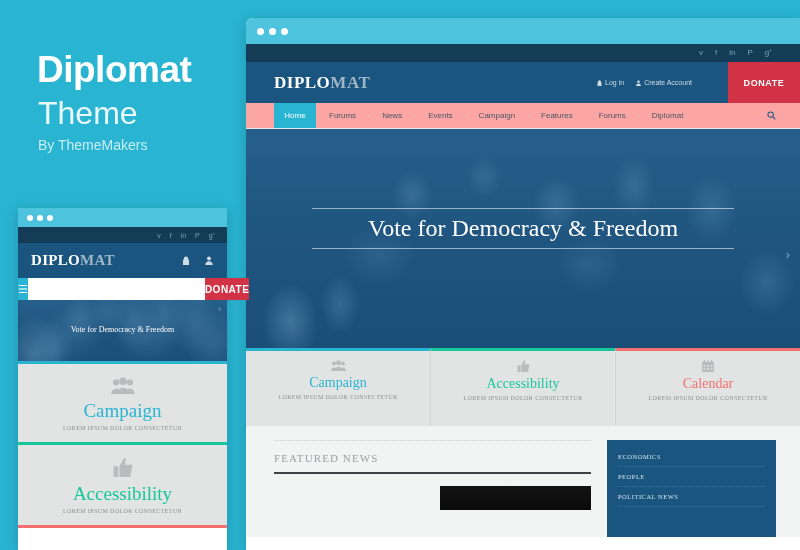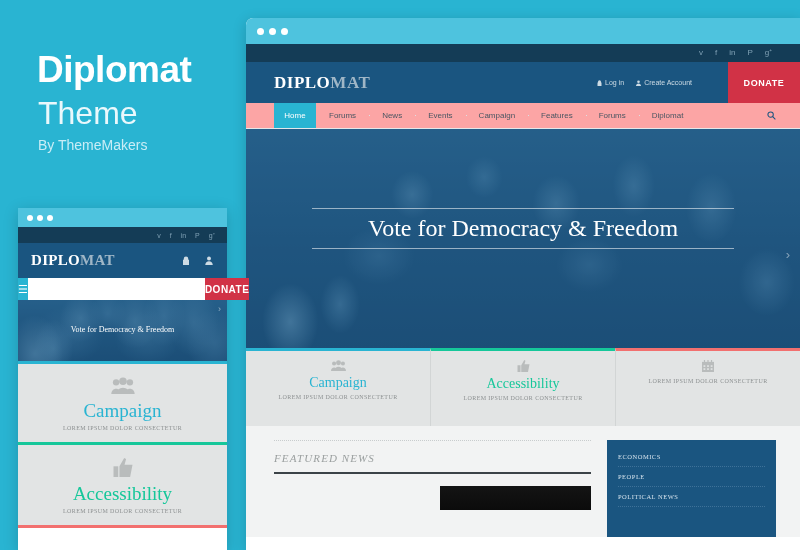--- a/index.html
+++ b/index.html
@@ -110,21 +110,21 @@
               margin-top:3px; line-height:1; }
   .feat-sub { font-family:"Liberation Serif", serif; font-size:6px;
               color:#8d9192; letter-spacing:.4px; margin-top:4px; }
 
   
   .lower { background:#f2f3f3; padding:14px 24px 0 28px; display:flex;
            gap:16px; height:111px; }
   .fn-left { flex:1; }
   .fn-dots { border-top:1px dotted #c8cccd; height:1px; margin-bottom:12px; }
   .fn-head { font-family:"Liberation Serif", serif; font-size:11px;
-             color:#9a9f9f; letter-spacing:1.1px; line-height:1;font-style:italic; }
+             color:#9a9f9f; letter-spacing:1.1px; line-height:1; }
   .fn-rule { height:2px; background:#3c4347; margin-top:8px; }
   .fn-thumbs { display:flex; gap:14px; margin-top:12px; }
   .thumb { flex:1; height:24px; }
   .thumb-a { background:linear-gradient(90deg,#5675bd 0 52%,
              repeating-linear-gradient(115deg,#2f4a58 0 2px,#6fa9bd 2px 4px) 52%); }
   .thumb-b { background:linear-gradient(180deg,#141414,#0b0b0b); }
   .fn-side { width:169px; background:#1a5580; padding:7px 11px 0; }
   .cat { color:#d4e2ec; font-size:6.5px; letter-spacing:.5px;
          font-family:"Liberation Serif", serif; padding:6px 0;
          border-bottom:1px dotted #3e7299; }
@@ -272,20 +272,21 @@
             <rect x="11.9" y="0" width="1.6" height="3.5" fill="#b9bcbc"></rect>
             <rect x="0" y="2.5" width="16" height="13.5" fill="#b9bcbc"></rect>
             <rect x="2" y="7" width="2.4" height="2.2" fill="#e2e4e4"></rect>
             <rect x="6.8" y="7" width="2.4" height="2.2" fill="#e2e4e4"></rect>
             <rect x="11.6" y="7" width="2.4" height="2.2" fill="#e2e4e4"></rect>
             <rect x="2" y="11" width="2.4" height="2.2" fill="#e2e4e4"></rect>
             <rect x="6.8" y="11" width="2.4" height="2.2" fill="#e2e4e4"></rect>
             <rect x="11.6" y="11" width="2.4" height="2.2" fill="#e2e4e4"></rect>
           </svg>
       </div>
+      <div class="feat-ttl" style="color:#f2706f">Calendar</div>
       <div class="feat-sub">LOREM IPSUM DOLOR CONSECTETUR</div>
     </div>
   </div>
 
   <div class="lower">
     <div class="fn-left">
       <div class="fn-dots"></div>
       <div class="fn-head">FEATURED NEWS</div>
       <div class="fn-rule"></div>
       <div class="fn-thumbs">

